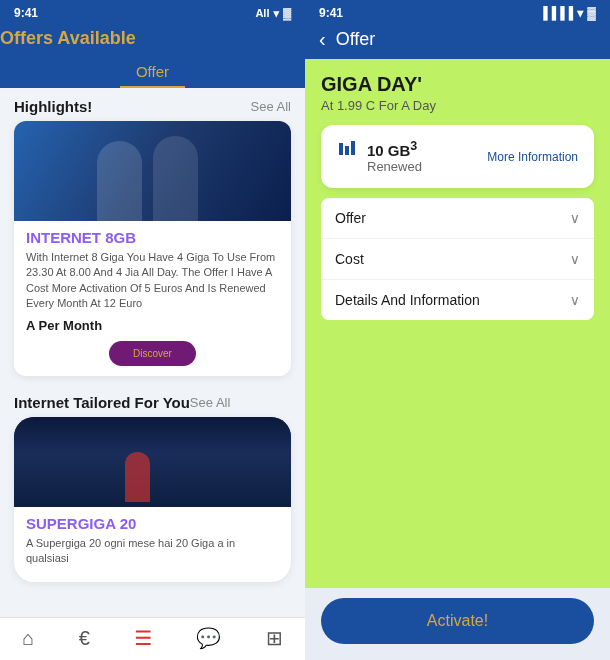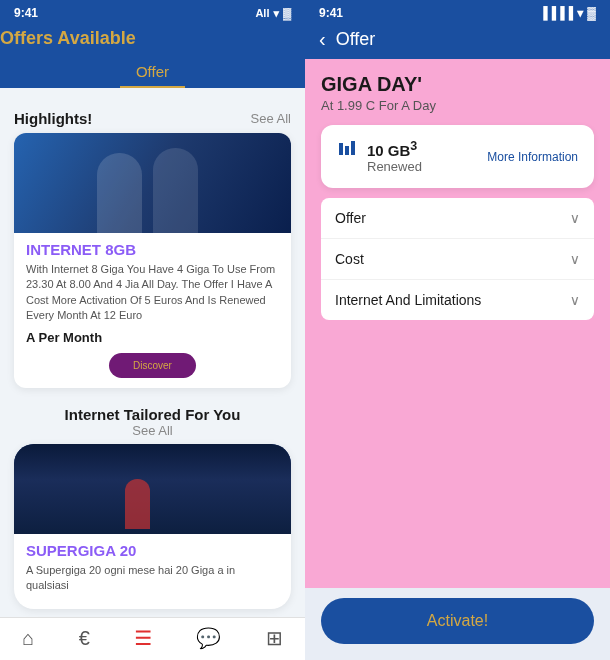--- a/index.html
+++ b/index.html
@@ -68,21 +68,20 @@
       overflow: hidden;
       border-radius: 0;
     }
 
     .section-header {
       display: flex;
       justify-content: space-between;
       align-items: center;
       padding: 10px 14px 6px;
       background: #f0f4f8;
-      margin-top: 12px;
     }
     .section-title {
       color: #1a1a1a;
       font-size: 15px;
       font-weight: 600;
     }
     .see-all {
       color: #888;
       font-size: 13px;
     }
@@ -166,25 +165,24 @@
       padding: 7px 24px;
       font-size: 10px;
       font-weight: 500;
       cursor: pointer;
       display: block;
       margin: 0 auto;
     }
 
     .section2-header {
       display: flex;
-      justify-content: space-between;
+      justify-content: flex-start;
       align-items: center;
       padding: 8px 14px 6px;
       background: #f0f4f8;
-      flex-direction: column;
     }
 
     .offer-card2 {
       margin: 0 14px 8px;
       background: white;
       border-radius: 20px;
       overflow: hidden;
       box-shadow: 0 2px 8px rgba(0,0,0,0.08);
     }
     .offer-card2-image {
@@ -267,21 +265,21 @@
       color: white;
     }
     .right-header-title {
       color: white;
       font-size: 18px;
       font-weight: 500;
     }
 
     .right-content {
       flex: 1;
-      background: #f9a8d4;
+      background: #bef264;
       overflow: hidden;
       display: flex;
       flex-direction: column;
     }
 
     .giga-header {
       padding: 14px 16px 8px;
     }
     .giga-title {
       font-size: 20px;
@@ -502,21 +500,21 @@
     <div class="accordion-section">
       <div class="accordion-item">
         <span class="accordion-label">Offer</span>
         <span class="chevron-down">∨</span>
       </div>
       <div class="accordion-item">
         <span class="accordion-label">Cost</span>
         <span class="chevron-down">∨</span>
       </div>
       <div class="accordion-item">
-        <span class="accordion-label">Internet And Limitations</span>
+        <span class="accordion-label">Details And Information</span>
         <span class="chevron-down">∨</span>
       </div>
     </div>
 
     <div style="flex:1;"></div>
 
     <div class="right-bottom">
       <button class="activate-btn">Activate!</button>
     </div>
   </div>

